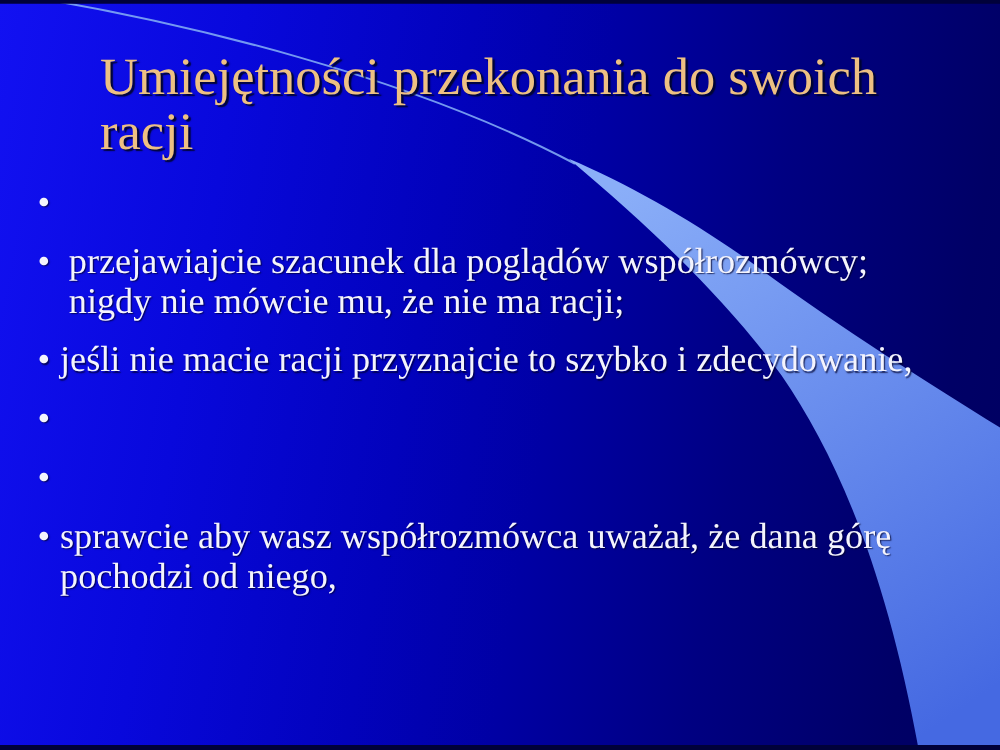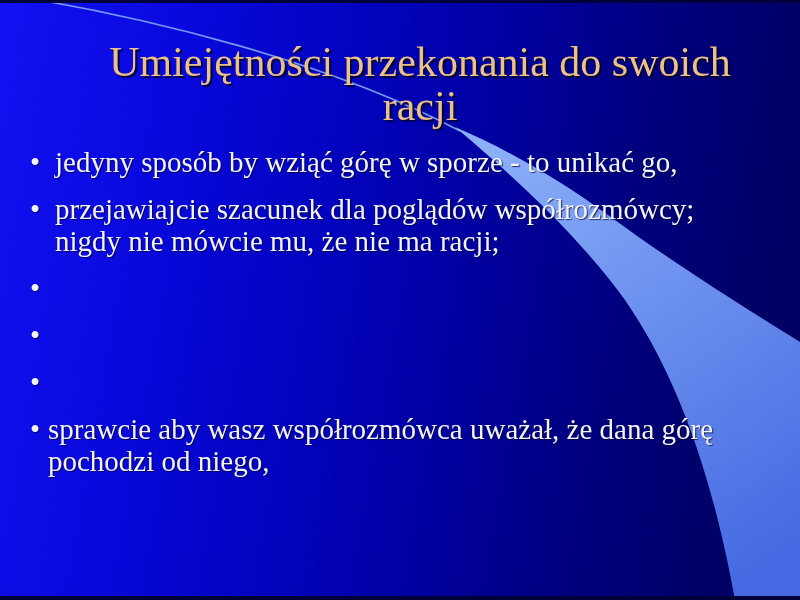--- a/index.html
+++ b/index.html
@@ -11,21 +11,20 @@
     background:linear-gradient(100deg,
       #1211f2 0%, #0808dc 22%, #0202bc 42%, #0000a4 55%,
       #000082 72%, #000066 90%, #000060 100%);
   }
   .decor{position:absolute;left:0;top:0;width:800px;height:600px;display:block;}
   .edge{position:absolute;left:0;right:0;background:#00013a;}
   .edge.top{top:0;height:3px;}
   .edge.bottom{bottom:0;height:4px;}
   .title{
     position:absolute;left:80px;top:40px;width:680px;margin:0;
-    text-align:center;
     font-size:42px;line-height:44px;font-weight:400;
     color:#edc083;
     white-space:pre-line;
     text-shadow:2px 2px 1px rgba(0,4,44,0.95);
   }
   .bullets{
     position:absolute;left:30px;top:146px;width:765px;
     color:#f4f4fd;
     font-size:29px;line-height:32px;
     text-shadow:1px 1px 1px rgba(0,0,40,0.7);
@@ -54,29 +53,29 @@
 
   <div class="edge top"></div>
   <div class="edge bottom"></div>
 
   <h1 class="title">Umiejętności przekonania do swoich
 racji</h1>
 
   <div class="bullets">
     <div class="item">
       <span class="dot">•</span>
-      <span class="txt">jedyny sposób by wziąć górę w sporze - to unikać go,</span>
     </div>
     <div class="item">
       <span class="dot">•</span>
       <span class="txt">przejawiajcie szacunek dla poglądów współrozmówcy;
 nigdy nie mówcie mu, że nie ma racji;</span>
     </div>
     <div class="item">
       <span class="dot">•</span>
+      <span class="txt">jeśli nie macie racji przyznajcie to szybko i zdecydowanie,</span>
     </div>
     <div class="item">
       <span class="dot">•</span>
     </div>
     <div class="item">
       <span class="dot">•</span>
     </div>
     <div class="item">
       <span class="dot">•</span>
       <span class="txt">sprawcie aby wasz współrozmówca uważał, że dana górę

